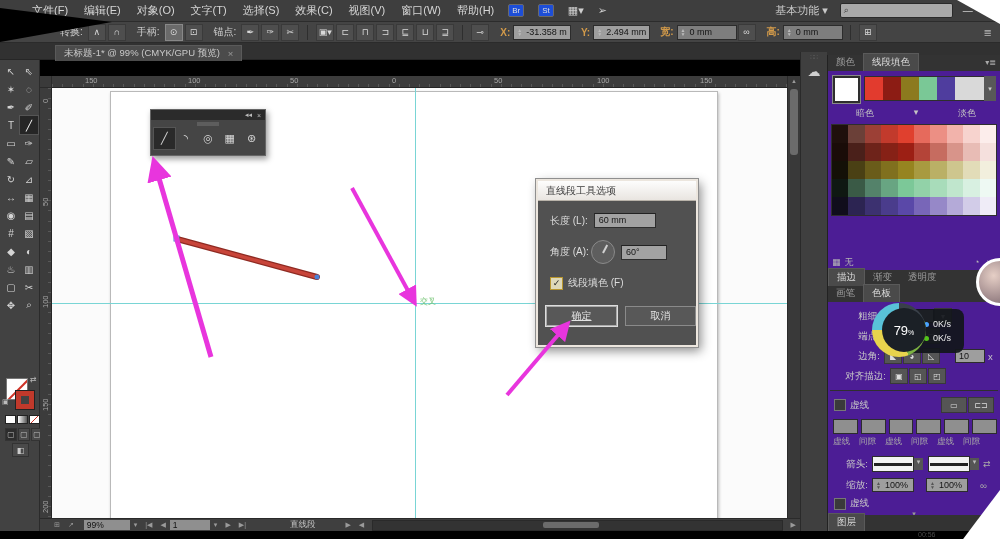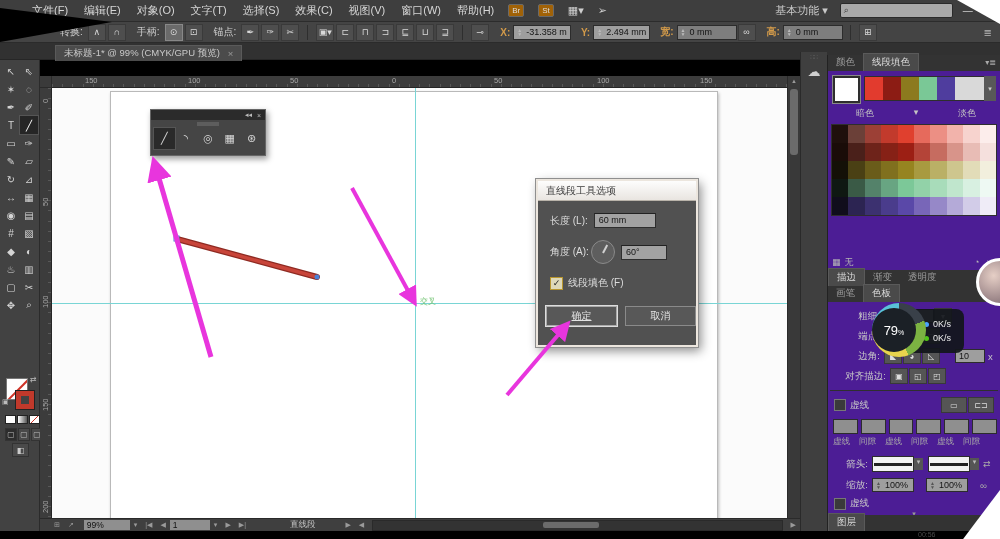--- a/index.html
+++ b/index.html
@@ -3,21 +3,21 @@
 <meta charset="utf-8">
 <style>
   html,body{margin:0;padding:0;background:#000;}
   #page{position:relative;width:1000px;height:539px;overflow:hidden;background:#000;
         font-family:"Liberation Sans","DejaVu Sans",sans-serif;font-size:11px;color:#ccc;}
   .abs{position:absolute;}
   
   #menubar{left:0;top:0;width:1000px;height:22px;background:#3e3e3e;display:flex;align-items:center;border-bottom:1px solid #2c2c2c;box-sizing:border-box;}
   #menu-items{display:flex;gap:16px;margin-left:32px;color:#d6d6d6;}
   #menu-items span{cursor:default;}
-  .badge{background:#a16207;border:1px solid #6a6a6a;color:#ddd;font-size:8px;padding:1px 3px;border-radius:2px;margin-left:14px;}
+  .badge{background:#1d4ed8;border:1px solid #6a6a6a;color:#ddd;font-size:8px;padding:1px 3px;border-radius:2px;margin-left:14px;}
   .mb-icon{margin-left:14px;color:#cfcfcf;font-size:11px;}
   #workspace{margin-left:auto;color:#c9c9c9;}
   #searchbox{width:108px;height:13px;background:#a9a9a9;border:1px solid #2a2a2a;border-radius:2px;margin:0 10px 0 12px;color:#333;font-size:9px;display:flex;align-items:center;padding-left:3px;}
   .winbtn{color:#d0d0d0;margin-right:10px;font-size:10px;}
   #controlbar{left:0;top:22px;width:1000px;height:21px;background:#444;display:flex;align-items:center;border-bottom:1px solid #2b2b2b;box-sizing:border-box;font-size:10px;}
   .cb-label{color:#cfcfcf;margin:0 4px 0 10px;}
   .cb-orange{color:#d29a4a;font-weight:bold;margin:0 3px 0 10px;}
   .cb-btn{width:16px;height:15px;background:#4e4e4e;border:1px solid #3a3a3a;color:#d8d8d8;font-size:9px;display:inline-flex;align-items:center;justify-content:center;margin:0 1px;}
   .cb-btn.on{background:#6a6a6a;border-color:#888;}
   .cb-field{height:13px;background:#9e9e9e;border:1px solid #2c2c2c;color:#141414;font-size:9px;display:inline-flex;align-items:center;padding:0 3px;position:relative;}
@@ -103,21 +103,21 @@
   .ddash{width:38px;height:3px;background:#222;}
   .dashbox{width:23px;height:13px;background:#8f8f8f;border:1px solid #2c2c2c;margin-right:3px;}
   .dashlbl{width:26px;color:#a8a8a8;font-size:8.5px;text-align:left;}
   .divider{height:1px;background:#2f2f2f;margin:6px 2px;}
   .chk{width:10px;height:10px;background:#3a3a3a;border:1px solid #777;margin:0 4px 0 6px;}
   
   #speedpill{left:898px;top:309px;width:66px;height:44px;background:rgba(18,22,27,.93);border-radius:8px;z-index:60;color:#eee;font-size:9px;display:flex;flex-direction:column;justify-content:center;gap:4px;padding-left:26px;box-sizing:border-box;}
   .dot{display:inline-block;width:5px;height:5px;border-radius:50%;margin-right:4px;}
   #progresscircle{left:872px;top:303px;width:54px;height:54px;border-radius:50%;z-index:61;
     background:conic-gradient(from -90deg,#59c2d8 0 90deg,#394049 90deg 160deg,#7cb342 160deg 250deg,#e8d44d 250deg 360deg);
-    display:flex;align-items:center;justify-content:flex-start;}
+    display:flex;align-items:center;justify-content:flex-end;}
   #progressinner{width:44px;height:44px;border-radius:50%;background:#1b2026;color:#fff;display:flex;align-items:center;justify-content:center;font-size:13px;}
   #progressinner small{font-size:7px;margin-top:4px;}
   #avatar{left:976px;top:258px;width:48px;height:48px;border-radius:50%;border:3px solid #fff;box-sizing:border-box;z-index:62;
     background:radial-gradient(circle at 35% 35%,#e6cfc6,#a08a8c 60%,#6e5f66);}
   
   #statusbar{left:40px;top:518px;width:760px;height:13px;background:#3f3f3f;display:flex;align-items:center;font-size:8.5px;color:#b8b8b8;border-top:1px solid #2a2a2a;box-sizing:border-box;}
   #zoomfield{background:#8f8f8f;color:#111;width:40px;height:10px;display:inline-flex;align-items:center;padding:0 3px;margin-left:6px;}
   #abfield{background:#8f8f8f;color:#111;width:34px;height:10px;display:inline-flex;align-items:center;padding:0 3px;}
   .navarrow{margin:0 4px;color:#9a9a9a;font-size:7px;}
   #hscrolltrack{flex:1;height:9px;background:#333;margin:0 4px;position:relative;border:1px solid #2a2a2a;}

